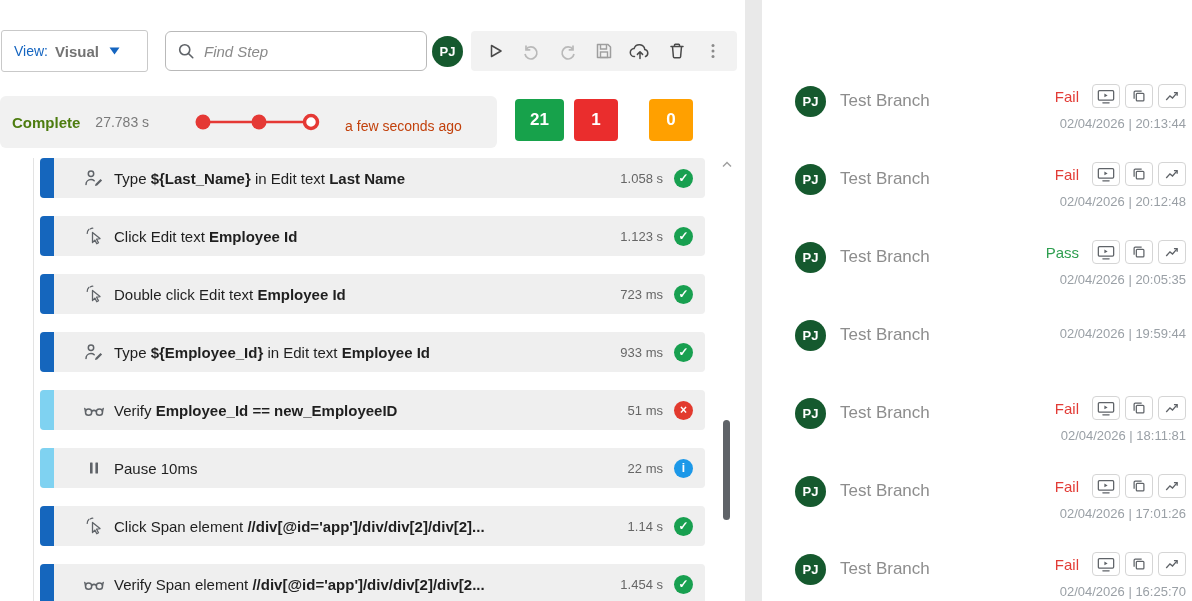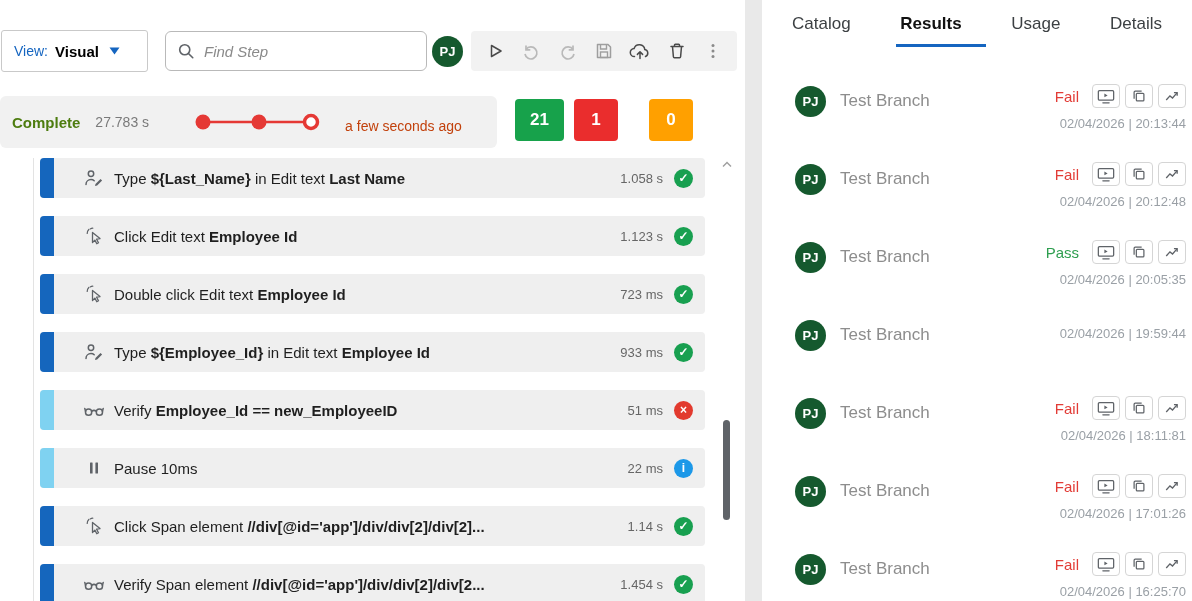--- a/index.html
+++ b/index.html
@@ -14,21 +14,21 @@
   .top-mark-red  { position:absolute; left:600px; top:0; width:17px; height:5px; background:#d84040; }
   .top-mark-gray { position:absolute; left:619px; top:0; width:22px; height:5px; background:#c4c4c4; }
 
   
   .left-panel { position:absolute; left:0; top:0; width:745px; height:601px; background:#fff; }
 
   .view-control { position:absolute; left:1px; top:30px; width:147px; height:42px;
     border:1px solid #c9c9c9; border-radius:3px; background:#fff;
     display:flex; align-items:center; gap:7px; padding:6px 12px; cursor:pointer; }
   .view-label { font-size:14px; color:#1565c0; }
-  .view-value { font-size:15px; font-weight:bold; color:#000000; }
+  .view-value { font-size:15px; font-weight:bold; color:#737373; }
   .view-caret { margin-left:3px; display:flex; }
 
   .search-box { position:absolute; left:165px; top:31px; width:262px; height:40px;
     border:1px solid #b9b9b9; border-radius:6px; background:#fff;
     display:flex; align-items:center; gap:9px; padding:0 11px; }
   .search-box input { flex:1; border:0; outline:0; background:transparent;
     font-family:inherit; font-size:15px; color:#000000; min-width:0; }
   .search-box input::placeholder { color:#8a8a8a; font-style:italic; }
 
   .user-avatar { position:absolute; left:432px; top:36px; width:31px; height:31px;
@@ -316,29 +316,20 @@
           </svg>
       </span>
       <span class="scroll-thumb"></span>
     </div>
   </div>
 </div>
 
 <div class="divider"></div>
 
 <div class="right-panel">
-  <div class="tabs">
-  <div class="tab"><span class="tab-label">Catalog</span></div>
-
-  <div class="tab active"><span class="tab-label">Results</span></div>
-
-  <div class="tab"><span class="tab-label">Usage</span></div>
-
-  <div class="tab"><span class="tab-label">Details</span></div>
-</div>
   <div class="results-list">
   <div class="result-row">
     <span class="r-avatar">PJ</span>
     <span class="result-name">Test Branch</span>
     <div class="result-right">
       <div class="result-top">
         <span class="result-status" style="color: rgb(226, 60, 54);">Fail</span>
         <div class="result-actions">
               <div class="action-btn">
                 <svg width="18" height="15" viewBox="0 0 20 16">

